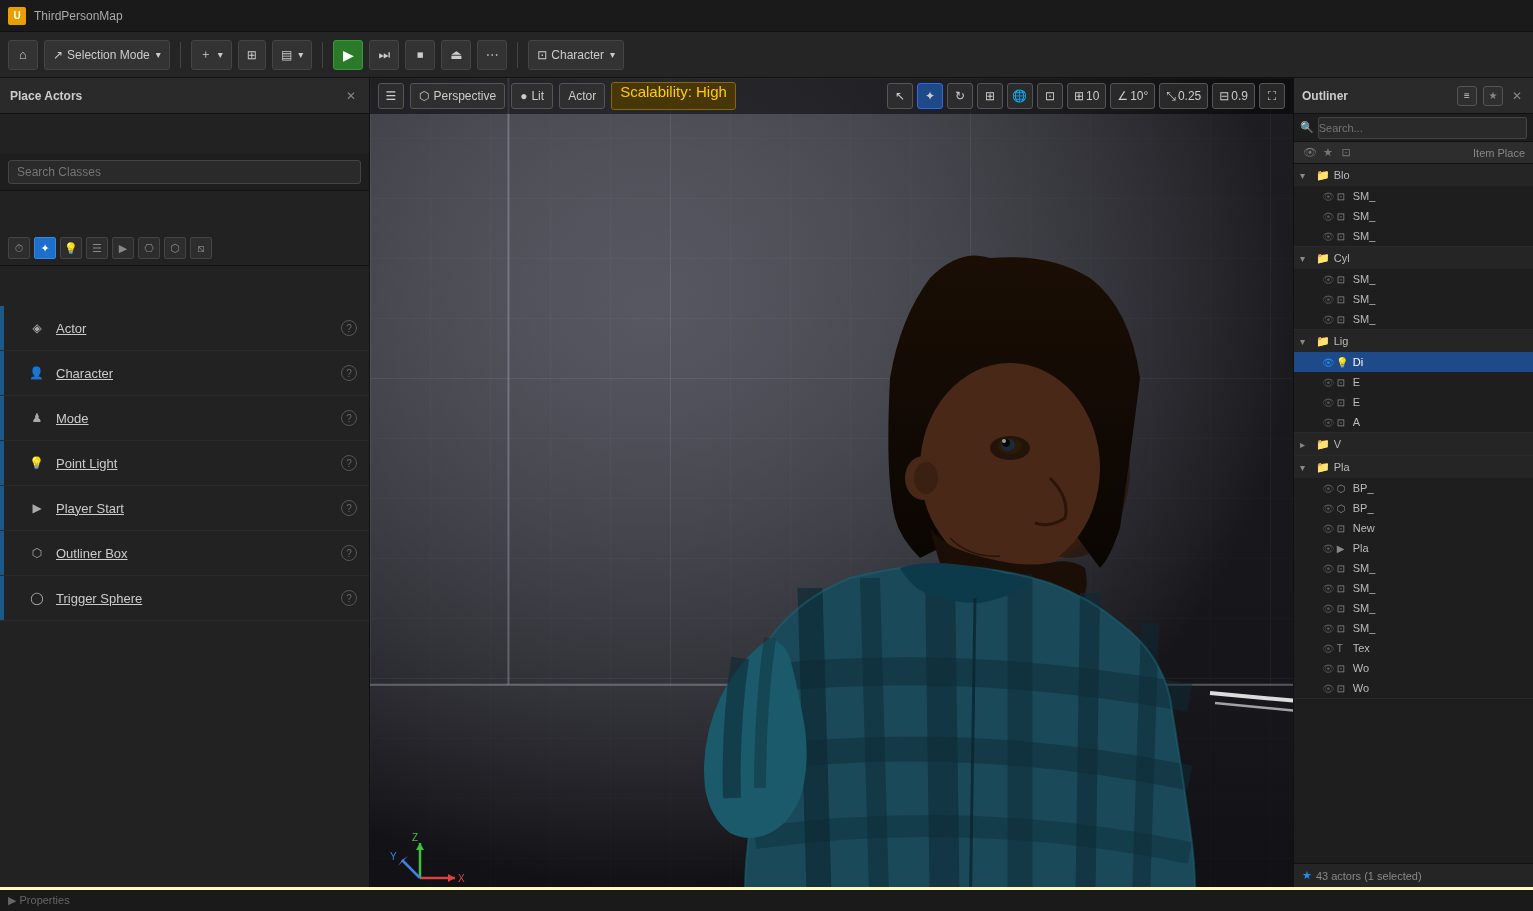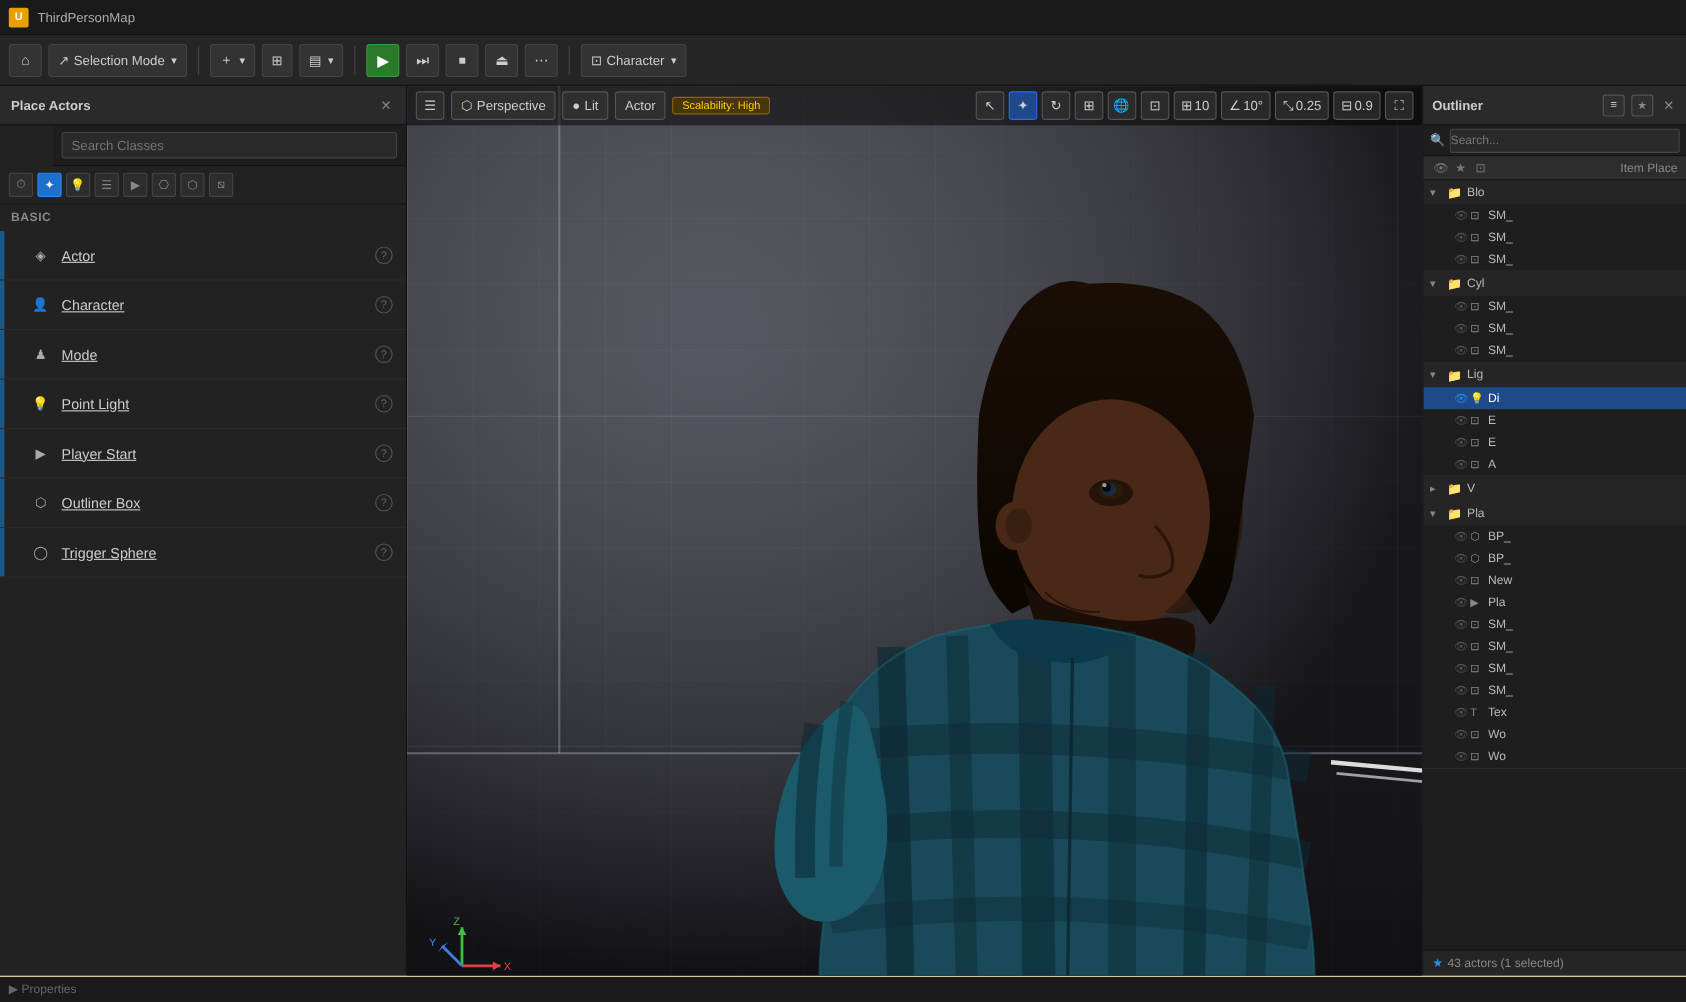--- a/index.html
+++ b/index.html
@@ -104,20 +104,21 @@
     }
 
     
     #left-panel {
       width: 370px;
       background: #222;
       display: flex;
       flex-direction: column;
       border-right: 1px solid #111;
       flex-shrink: 0;
+      gap: 40px;
     }
     #left-panel-header {
       height: 36px;
       background: #2a2a2a;
       display: flex;
       align-items: center;
       padding: 0 10px;
       border-bottom: 1px solid #111;
       gap: 8px;
     }
@@ -133,21 +134,20 @@
       border: none;
       color: #888;
       cursor: pointer;
       font-size: 12px;
       display: flex; align-items: center; justify-content: center;
     }
     #search-bar {
       padding: 6px 8px;
       background: #1e1e1e;
       border-bottom: 1px solid #111;
-      margin-left: 48px;
     }
     #search-bar input {
       width: 100%;
       height: 24px;
       background: #2a2a2a;
       border: 1px solid #444;
       border-radius: 3px;
       color: #ccc;
       padding: 0 8px;
       font-size: 12px;
@@ -258,28 +258,28 @@
       border: 1px solid #555;
       border-radius: 3px;
       color: #ccc;
       cursor: pointer;
       display: flex;
       align-items: center;
       gap: 4px;
       font-size: 12px;
     }
     .scalability-badge {
-      height: 16px;
+      height: 28px;
       padding: 0 8px;
       background: rgba(80,60,0,0.8);
       border: 1px solid #886600;
       border-radius: 3px;
       color: #ffcc00;
-      font-size: 10px;
-      display: flex; align-items: center;
+      font-size: 15px;
+      display: flex; align-items: flex-start;
     }
     .vp-right-btns {
       margin-left: auto;
       display: flex;
       align-items: center;
       gap: 4px;
     }
     .vp-icon-btn {
       width: 26px; height: 26px;
       background: rgba(50,50,50,0.7);
@@ -451,21 +451,21 @@
       margin-right: 4px;
     }
 
     
     #status-bar {
       height: 24px;
       background: #1a1a1a;
       display: flex;
       align-items: center;
       padding: 0 8px;
-      border-top: 1px solid #fef9c3;
+      border-top: 3px solid #fef9c3;
       font-size: 11px;
       color: #666;
       flex-shrink: 0;
     }
 
     
     #viewport-svg {
       position: absolute;
       inset: 0;
       width: 100%;
@@ -536,21 +536,20 @@
       <div class="filter-icon">⏱</div>
       <div class="filter-icon active">✦</div>
       <div class="filter-icon">💡</div>
       <div class="filter-icon">☰</div>
       <div class="filter-icon">▶</div>
       <div class="filter-icon">⎔</div>
       <div class="filter-icon">⬡</div>
       <div class="filter-icon">⧅</div>
     </div>
 
-    <div id="category-label">BASIC</div>
 
     <div id="actors-list">
       <div class="actor-item">
         <span class="actor-icon">◈</span>
         <span class="actor-name">Actor</span>
         <span class="help-icon">?</span>
       </div>
       <div class="actor-item">
         <span class="actor-icon">👤</span>
         <span class="actor-name">Character</span>

